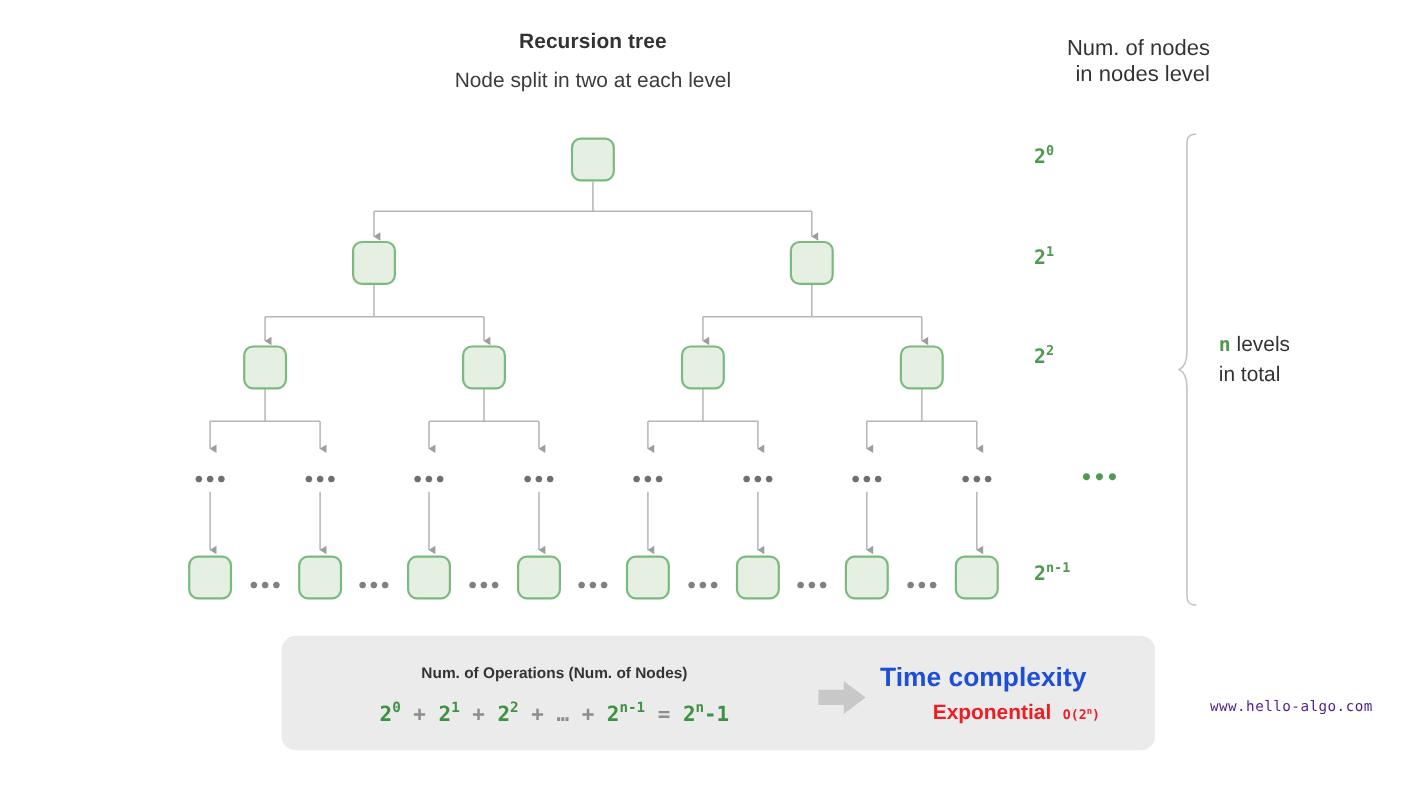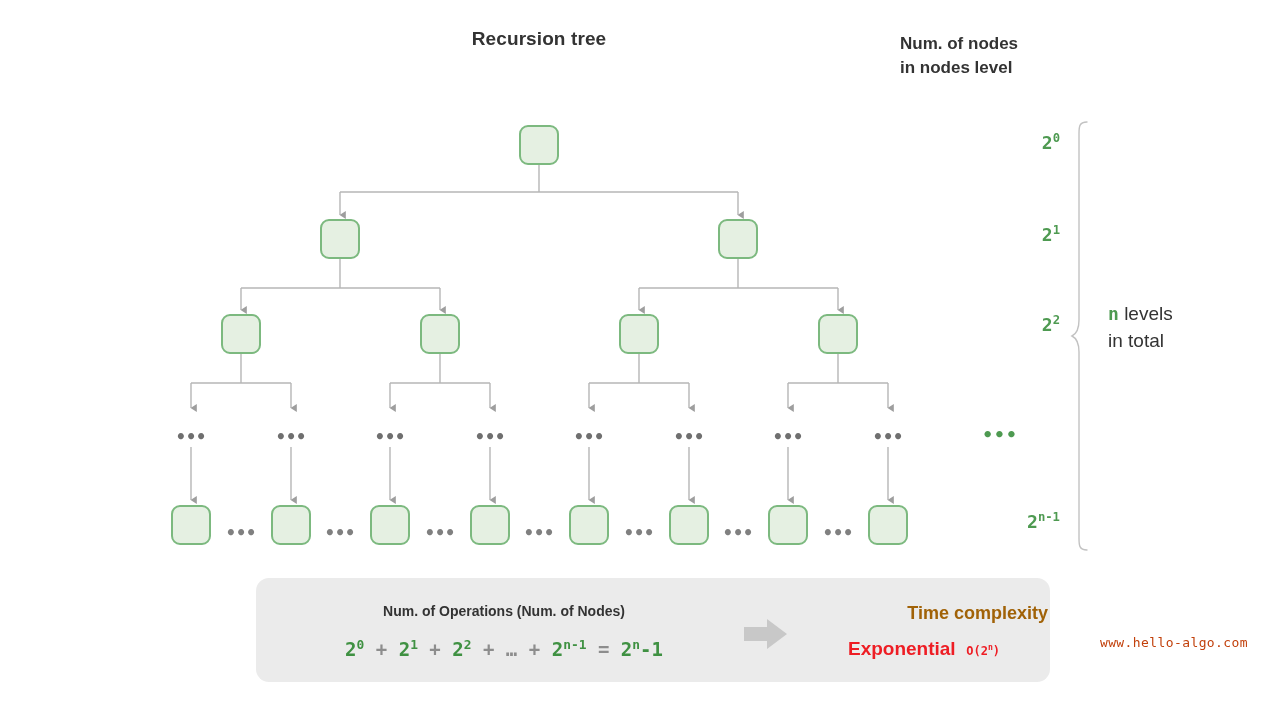--- a/index.html
+++ b/index.html
@@ -34,31 +34,31 @@
   }
   .title-sub {
     left: 0; top: 63px; width: 1078px;
     text-align: center;
     font-size: 19px;
     font-weight: normal;
     color: #3c3c3c;
   }
   .col-title {
     left: 900px; top: 32px; width: 200px;
-    text-align: left;
-    font-size: 17px;
-    font-weight: bold;
+    text-align: right;
+    font-size: 20px;
+    font-weight: normal;
     color: #333333;
     line-height: 24px;
   }
 
   
   .lvl-label {
     width: 120px;
-    text-align: right;
+    text-align: left;
     left: 940px;
     font-family: "DejaVu Sans Mono", monospace;
     font-size: 18px;
     font-weight: bold;
     color: #4e9a51;
     white-space: nowrap;
   }
   .lvl-label sup {
     font-size: 0.68em;
     vertical-align: super;
@@ -132,24 +132,24 @@
     font-size: 19px;
     font-weight: bold;
     white-space: nowrap;
   }
   .panel-formula .g { color: #3f9142; }
   .panel-formula .op { color: #8d8d8d; }
   .panel-formula sup { font-size: 0.68em; vertical-align: super; line-height: 0; }
 
   .panel-right-title {
     left: 800px; top: 603px; width: 248px;
-    text-align: right;
-    font-size: 18px;
-    font-weight: bold;
-    color: #a16207;
+    text-align: left;
+    font-size: 24px;
+    font-weight: bold;
+    color: #1d4ed8;
   }
   .panel-right-value {
     left: 800px; top: 638px; width: 248px;
     text-align: center;
     font-size: 19px;
     font-weight: bold;
     color: #ee1d24;
     white-space: nowrap;
   }
   .panel-right-value .bigo {
@@ -158,31 +158,32 @@
   }
   .panel-right-value .bigo sup { font-size: 0.68em; vertical-align: super; line-height: 0; }
 
   .arrow-icon { left: 742px; top: 616px; }
 
   
   .watermark {
     right: 32px; bottom: 14px;
     font-family: "DejaVu Sans Mono", monospace;
     font-size: 13px;
-    color: #c2410c;
+    color: #4c1d95;
     letter-spacing: 0.4px;
     margin-left: 48px;
   }
 </style>
 </head>
 <body>
 
 <div class="stage">
 
   <div class="abs title-main">Recursion tree</div>
+  <div class="abs title-sub">Node split in two at each level</div>
   <div class="abs col-title">
     <div>Num. of nodes</div>
     <div>in nodes level</div>
   </div>
 
   <svg class="abs tree-svg" width="1280" height="720">
     <defs>
       <marker id="ah" markerWidth="9" markerHeight="9" refX="4.5" refY="7.2" orient="auto" markerUnits="userSpaceOnUse">
         <path d="M0.6,1.4 L8.4,1.4 L4.5,7.6 Z" fill="#9e9e9e"></path>
       </marker>

